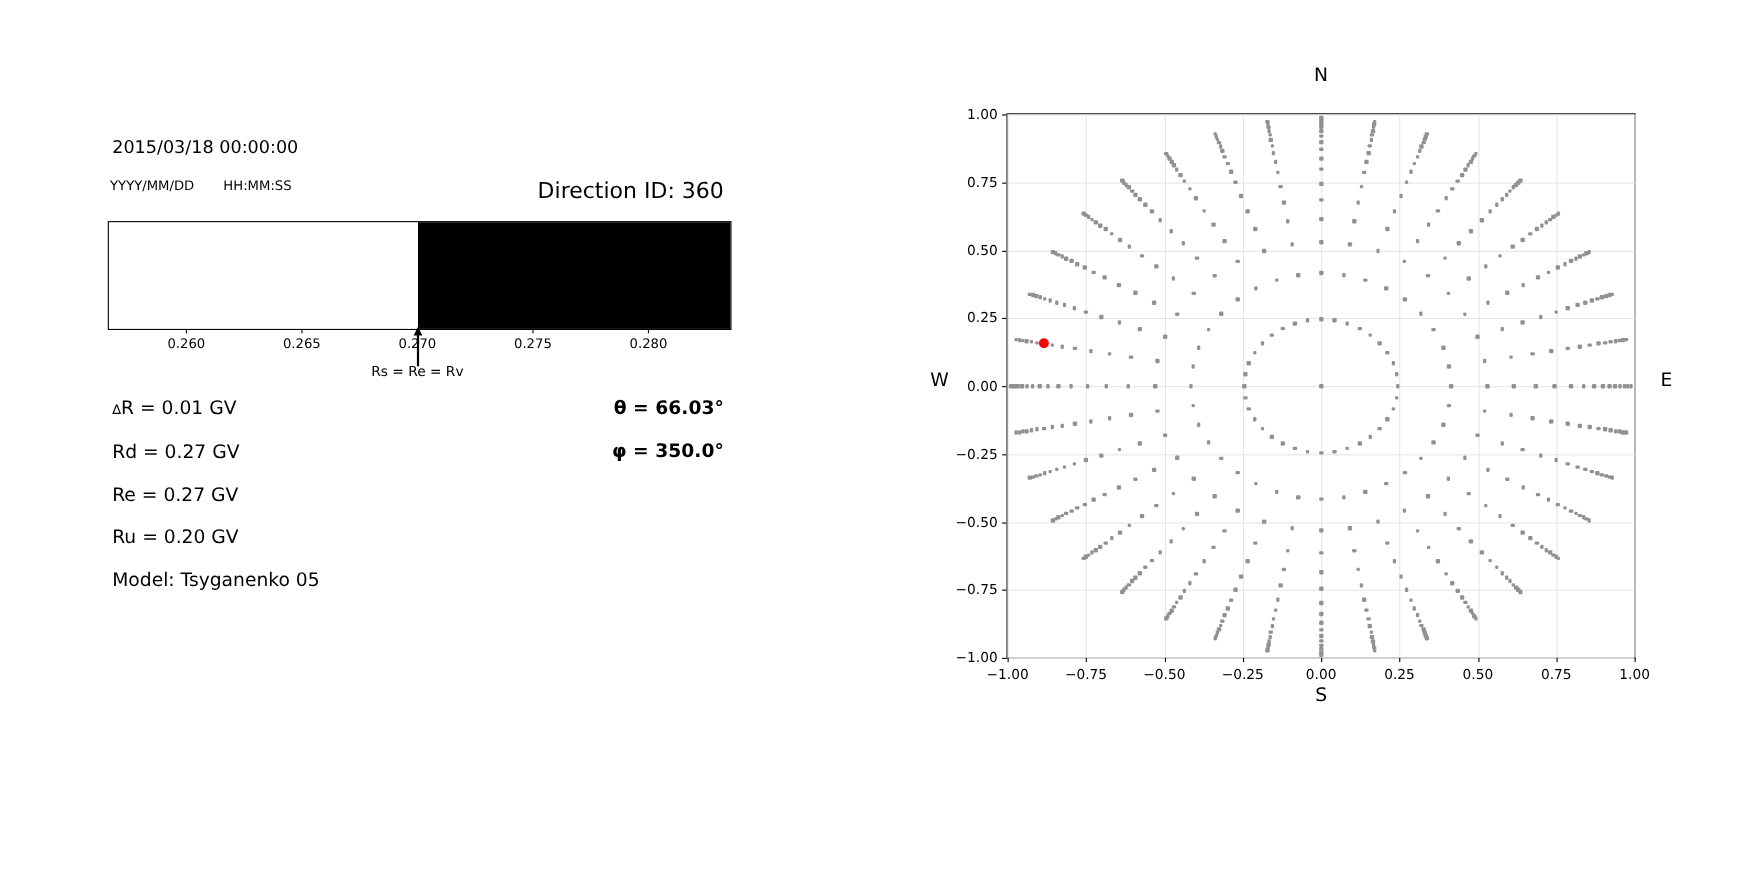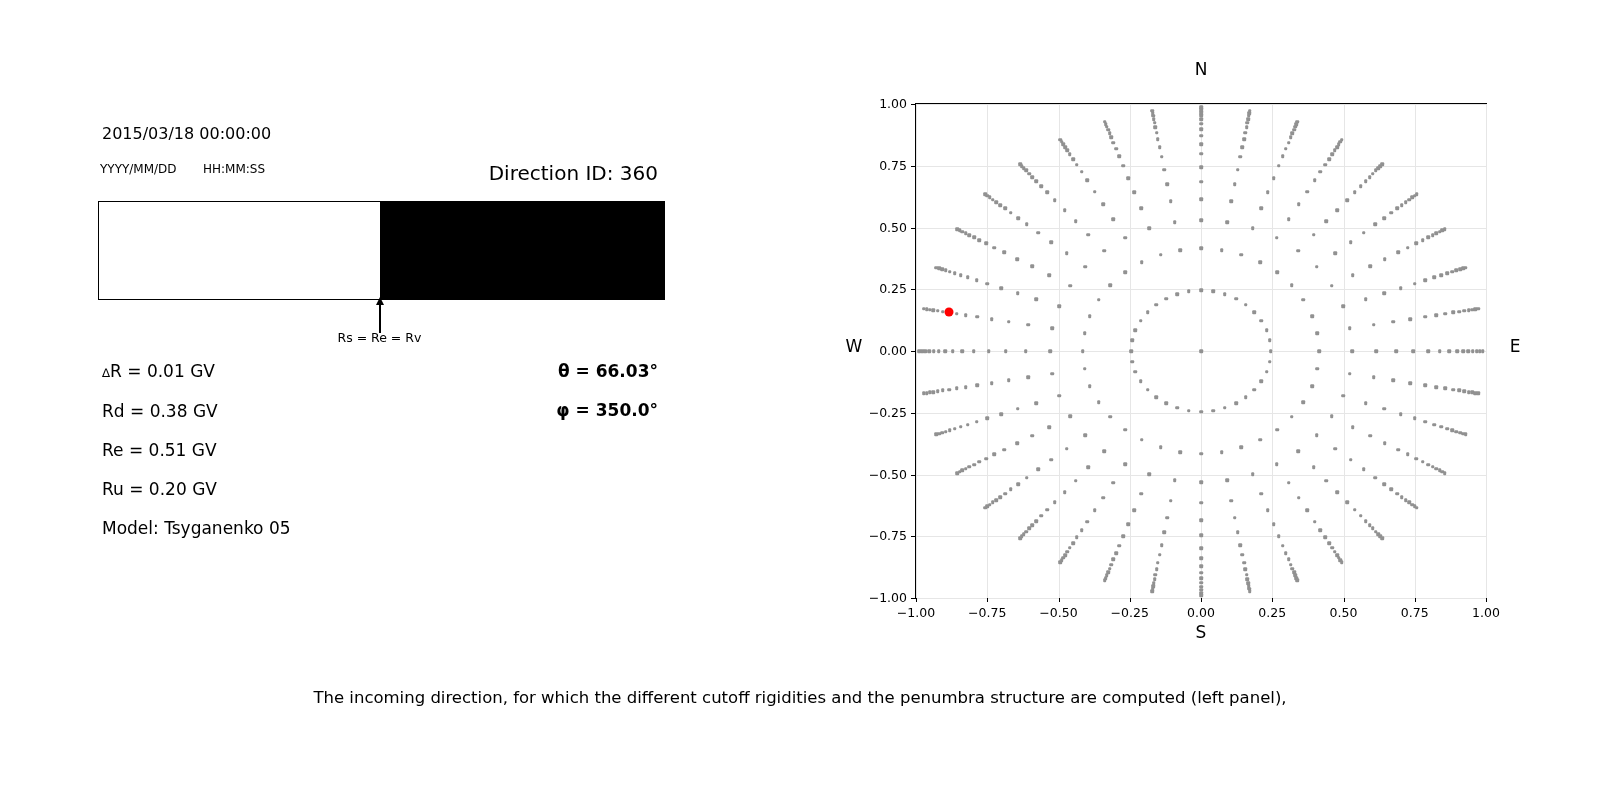--- a/index.html
+++ b/index.html
@@ -45,27 +45,39 @@
 <div id="stage">
 
   <div class="abs t16" style="left:102px;top:125px;">2015/03/18 00:00:00</div>
   <div class="abs t12" style="left:100px;top:163px;">YYYY/MM/DD</div>
   <div class="abs t12" style="left:203px;top:163px;">HH:MM:SS</div>
   <div class="abs t20" style="left:458px;top:162px;width:200px;text-align:right;">Direction ID: 360</div>
 
   <div id="penumbra-bar" class="abs" style="left:98px;top:201px;width:565px;height:97px;">
     <div id="penumbra-forbidden" style="width: 283.55px;"></div>
   </div>
+  <div id="penumbra-axis" class="abs" style="left:98px;top:299px;width:565px;height:40px;">
+      <div class="ptick" style="left: 71.4126px; top: 0px;"></div>
+      <div class="ptick-label" style="left: 71.4126px; top: 6px;">0.260</div>
+      <div class="ptick" style="left: 176.431px; top: 0px;"></div>
+      <div class="ptick-label" style="left: 176.431px; top: 6px;">0.265</div>
+      <div class="ptick" style="left: 281.45px; top: 0px;"></div>
+      <div class="ptick-label" style="left: 281.45px; top: 6px;">0.270</div>
+      <div class="ptick" style="left: 386.468px; top: 0px;"></div>
+      <div class="ptick-label" style="left: 386.468px; top: 6px;">0.275</div>
+      <div class="ptick" style="left: 491.487px; top: 0px;"></div>
+      <div class="ptick-label" style="left: 491.487px; top: 6px;">0.280</div>
+    </div>
   <div id="cutoff-arrow-stem" style="left: 379.45px; top: 302px; height: 31px;"></div>
   <div id="cutoff-arrow-head" style="left: 380.15px; top: 297px;"></div>
   <div id="arrow-label" class="abs" style="left: 379.45px; top: 330px;">Rs = Re = Rv</div>
 
   <div class="abs t17 delta-line" style="left:102px;top:362px;">∆R = 0.01 GV</div>
-  <div class="abs t17" style="left:102px;top:402px;">Rd = 0.38 GV</div>
-  <div class="abs t17" style="left:102px;top:441px;">Re = 0.51 GV</div>
+  <div class="abs t17" style="left:102px;top:402px;">Rd = 0.27 GV</div>
+  <div class="abs t17" style="left:102px;top:441px;">Re = 0.27 GV</div>
   <div class="abs t17" style="left:102px;top:480px;">Ru = 0.20 GV</div>
   <div class="abs t17" style="left:102px;top:519px;">Model: Tsyganenko 05</div>
   <div class="abs t17 right-col" style="left:498px;top:362px;">θ = 66.03°</div>
   <div class="abs t17 right-col" style="left:498px;top:401px;">φ = 350.0°</div>
 
   <div class="abs compass" style="left:1201px;top:59px;">N</div>
   <div id="polar-plot" class="abs" style="left:915px;top:103px;width:570px;height:494px;">
       <div class="gridline-v" style="left: 0px; background: rgb(230, 230, 230);"></div>
       <div class="gridline-v" style="left: 71.25px; background: rgb(230, 230, 230);"></div>
       <div class="gridline-v" style="left: 142.5px; background: rgb(230, 230, 230);"></div>
@@ -696,15 +708,14 @@
       <div class="dot" style="left: 556.408px; top: 288.476px; background: rgb(145, 145, 145);"></div>
       <div class="dot" style="left: 559.495px; top: 288.947px; background: rgb(145, 145, 145);"></div>
       <div class="dot" style="left: 562.302px; top: 289.376px; background: rgb(145, 145, 145);"></div>
       <div class="dot" style="left: 285px; top: 247px; background: rgb(145, 145, 145);"></div>
       <div id="red-dot" style="left: 33.06px; top: 208.468px; background: rgb(255, 0, 0);"></div>
     </div>
   <div class="abs compass" style="left:854px;top:336px;">W</div>
   <div class="abs compass" style="left:1515px;top:336px;">E</div>
   <div class="abs compass" style="left:1201px;top:622px;">S</div>
 
-  <div class="abs caption" style="top:688px;">The incoming direction, for which the different cutoff rigidities and the penumbra structure are computed (left panel),</div>
 
 </div>
 
 </body></html>

